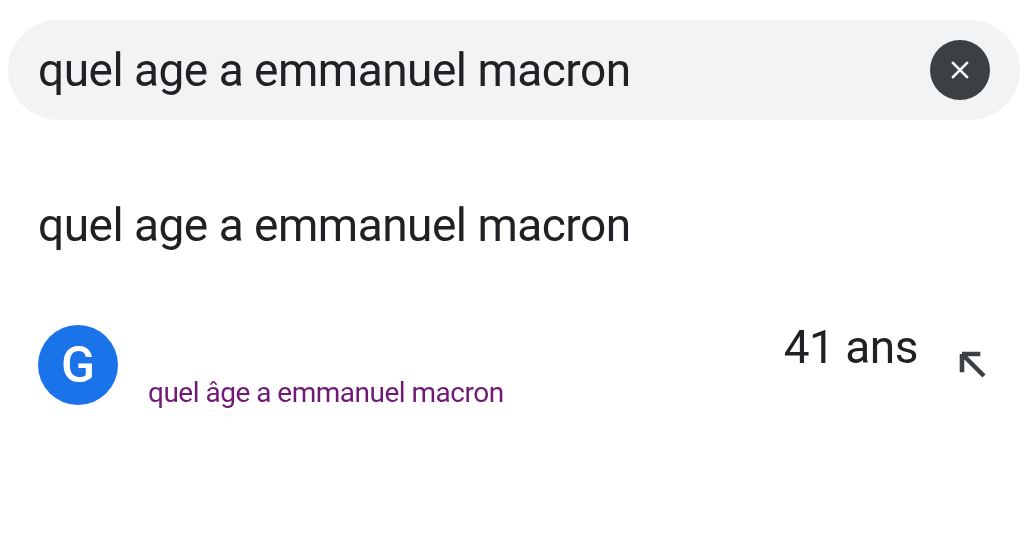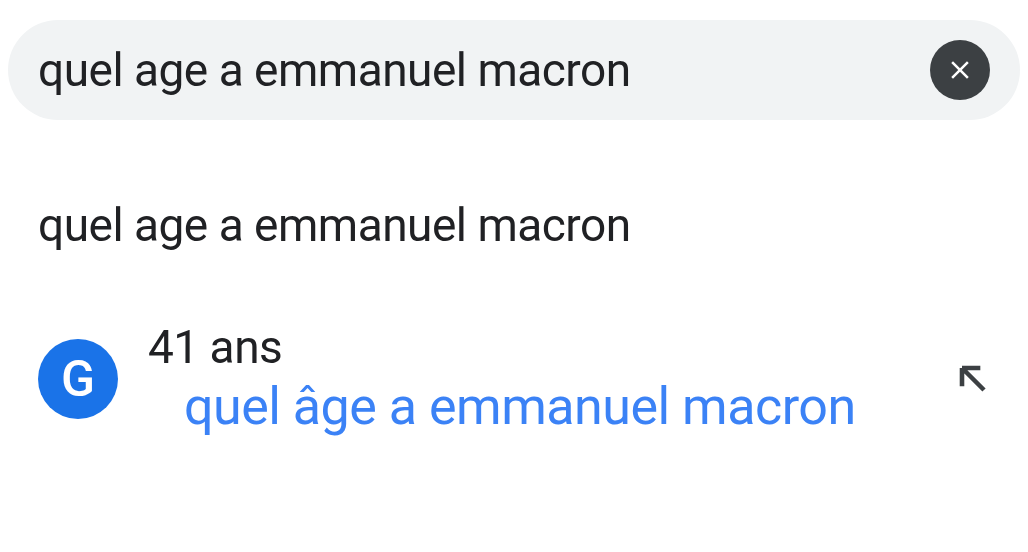--- a/index.html
+++ b/index.html
@@ -87,26 +87,26 @@
     .answer-content {
       flex: 1;
       display: flex;
       flex-direction: column;
       gap: 2px;
     }
     .answer-primary {
       font-size: 46px;
       color: #202124;
       letter-spacing: -0.5px;
+      text-align: right;
     }
     .answer-secondary {
-      font-size: 52px;
-      color: #3b82f6;
+      font-size: 28px;
+      color: #701a75;
       letter-spacing: -0.5px;
-      margin-left: 36px;
     }
     .insert-arrow {
       width: 50px;
       height: 50px;
       display: flex;
       align-items: center;
       justify-content: center;
       cursor: pointer;
       flex-shrink: 0;
     }

